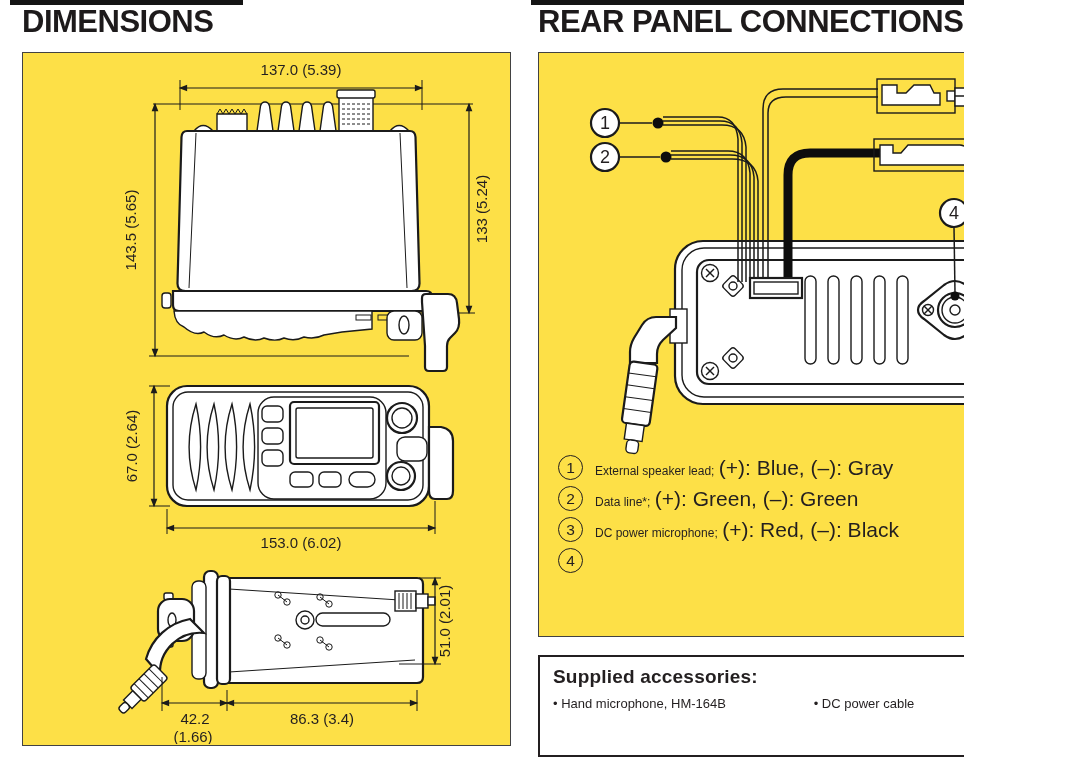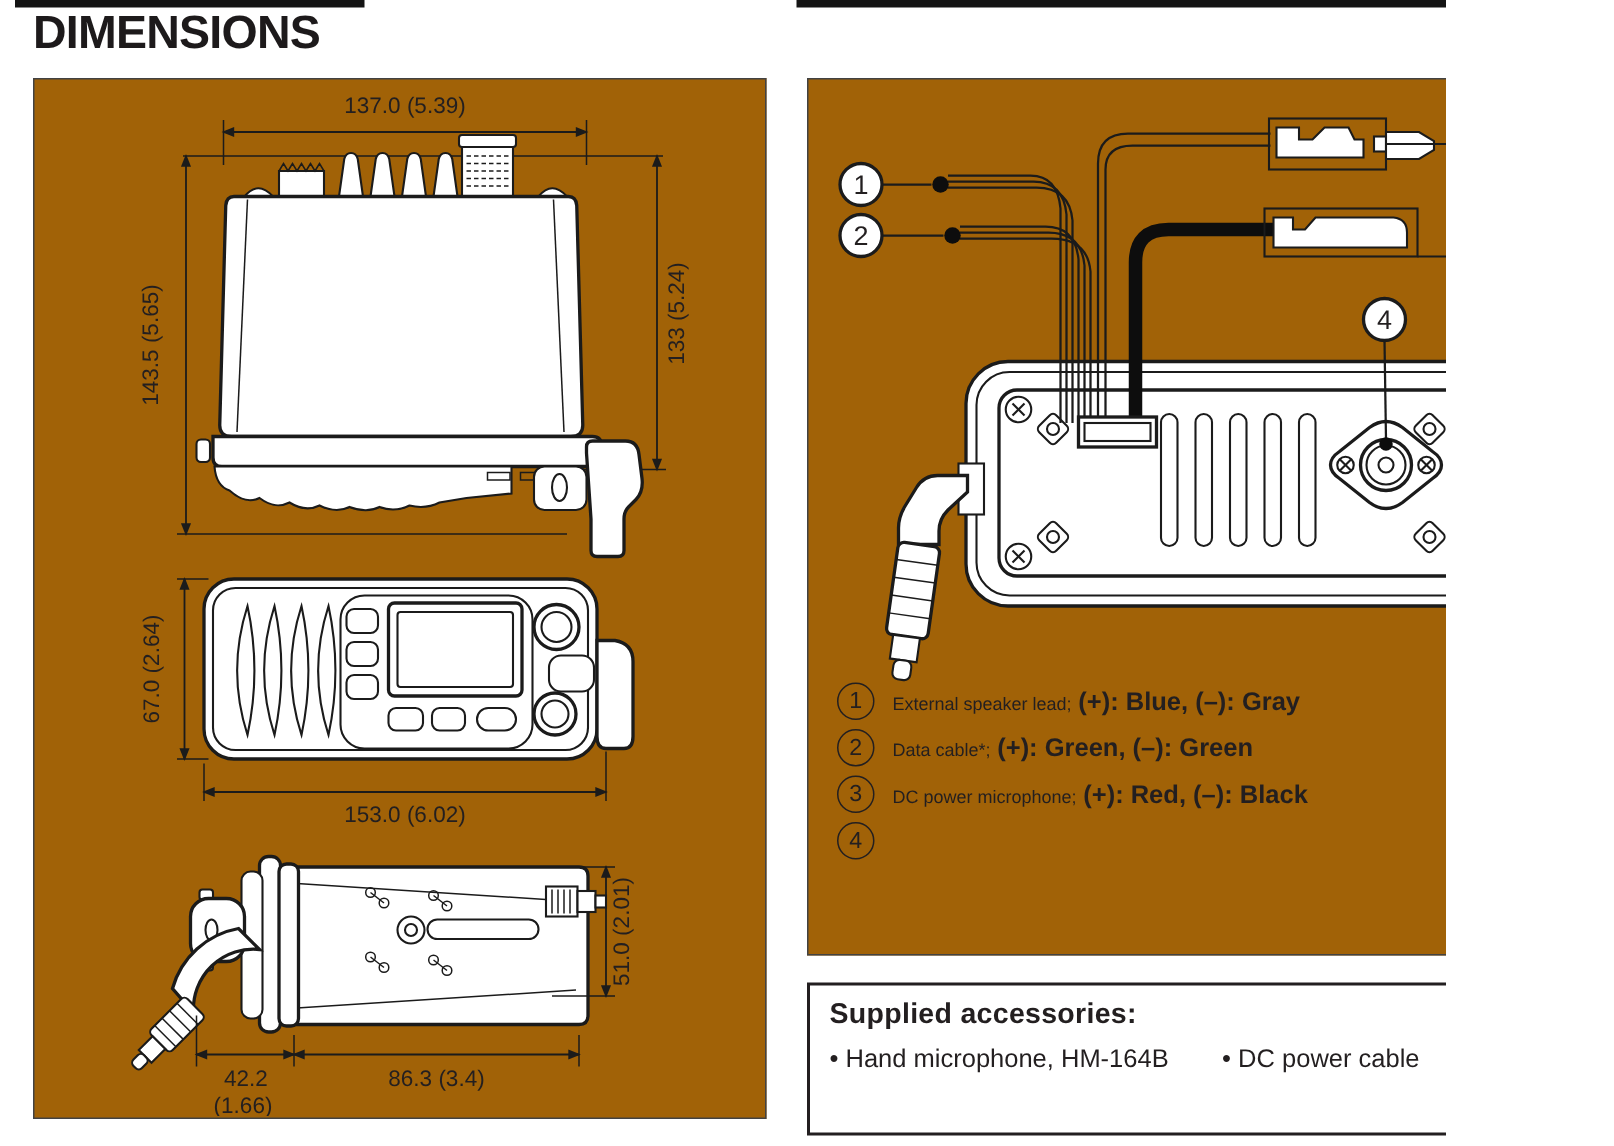--- a/index.html
+++ b/index.html
@@ -5,21 +5,21 @@
   html,body{margin:0;padding:0;background:#fff;}
   #page{position:relative;width:964px;height:764px;background:#fff;overflow:hidden;
         font-family:"Liberation Sans",sans-serif;color:#231f20;}
   .topbar{position:absolute;top:0;height:5px;background:#141414;}
   #topbar-left{left:10px;width:233px;}
   #topbar-right{left:531px;width:528px;}
   .sec-title{position:absolute;top:4px;font-size:31px;font-weight:bold;letter-spacing:-0.5px;
              color:#1d1a1b;white-space:nowrap;}
   #title-dim{left:22px;}
   #title-rear{left:538px;}
-  .panel{position:absolute;background:#a16207;border:1.5px solid #424242;box-sizing:border-box;}
+  .panel{position:absolute;background:#fde047;border:1.5px solid #424242;box-sizing:border-box;padding-left:31px;}
   #panel-dim{left:22px;top:52px;width:489px;height:694px;}
   #panel-rear{left:538px;top:52px;width:517px;height:585px;}
   .panel svg{display:block;}
 
   
   .ln  {fill:none;stroke:#1b1b1b;stroke-width:1.4;}
   .ln2 {fill:#fff;stroke:#1b1b1b;stroke-width:2.2;}
   .lnf {fill:#fff;stroke:#1b1b1b;stroke-width:1.4;}
   .thin{fill:none;stroke:#1b1b1b;stroke-width:1;}
   .dim {fill:none;stroke:#1b1b1b;stroke-width:1.2;}
@@ -29,39 +29,40 @@
   .dimt{font-size:15px;fill:#231f20;}
   .cot {font-size:18px;fill:#231f20;text-anchor:middle;}
 
   
   .legend{position:absolute;left:558px;top:455px;width:492px;}
   .lrow{display:flex;align-items:center;margin-bottom:6px;}
   .lnum{flex:none;width:23px;height:23px;border:1.7px solid #231f20;border-radius:50%;
         font-size:15.5px;line-height:23px;text-align:center;margin-right:12px;background:transparent;}
   .ltxt{white-space:nowrap;}
   .lmain{font-size:12px;}
-  .ldet{font-size:17px;font-weight:bold;}
+  .ldet{font-size:21px;}
   .lnote{font-size:15px;margin:2px 0 8px 42px;}
 
   
   .acc{position:absolute;left:538px;top:655px;width:516px;height:102px;background:#fff;
        border:2px solid #231f20;box-sizing:border-box;padding:9px 14px 0 13px;}
   .acc-title{font-size:19px;font-weight:bold;letter-spacing:0.2px;margin-bottom:8px;}
-  .acc-row{font-size:17px;margin-bottom:6px;white-space:nowrap;}
+  .acc-row{font-size:13px;margin-bottom:6px;white-space:nowrap;}
   .acc-item.w1{display:inline-block;width:257px;}
 </style>
 </head>
 <body>
 
 <div id="page">
 
   <div class="topbar" id="topbar-left"></div>
   <div class="topbar" id="topbar-right"></div>
 
   <div class="sec-title" id="title-dim">DIMENSIONS</div>
+  <div class="sec-title" id="title-rear">REAR PANEL CONNECTIONS</div>
 
   <div class="panel" id="panel-dim">
     <svg width="486" height="691" viewBox="0 0 486 691">
       <defs>
         <marker id="arrL" viewBox="0 0 10 10" refX="8.5" refY="5" markerWidth="9" markerHeight="7" orient="auto-start-reverse">
             <path d="M0,1 L10,5 L0,9 z" fill="#1b1b1b"></path>
           </marker>
       </defs>
 
       <g>
@@ -380,21 +381,21 @@
     </svg>
   </div>
 
   <div class="legend">
     <div class="lrow">
       <span class="lnum">1</span>
       <span class="ltxt"><span class="lmain">External speaker lead;</span> <span class="ldet">(+): Blue, (–): Gray</span></span>
     </div>
     <div class="lrow">
       <span class="lnum">2</span>
-      <span class="ltxt"><span class="lmain">Data cable*;</span> <span class="ldet">(+): Green, (–): Green</span></span>
+      <span class="ltxt"><span class="lmain">Data line*;</span> <span class="ldet">(+): Green, (–): Green</span></span>
     </div>
     <div class="lrow">
       <span class="lnum">3</span>
       <span class="ltxt"><span class="lmain">DC power microphone;</span> <span class="ldet">(+): Red, (–): Black</span></span>
     </div>
     <div class="lrow">
       <span class="lnum">4</span>
     </div>
   </div>
 

